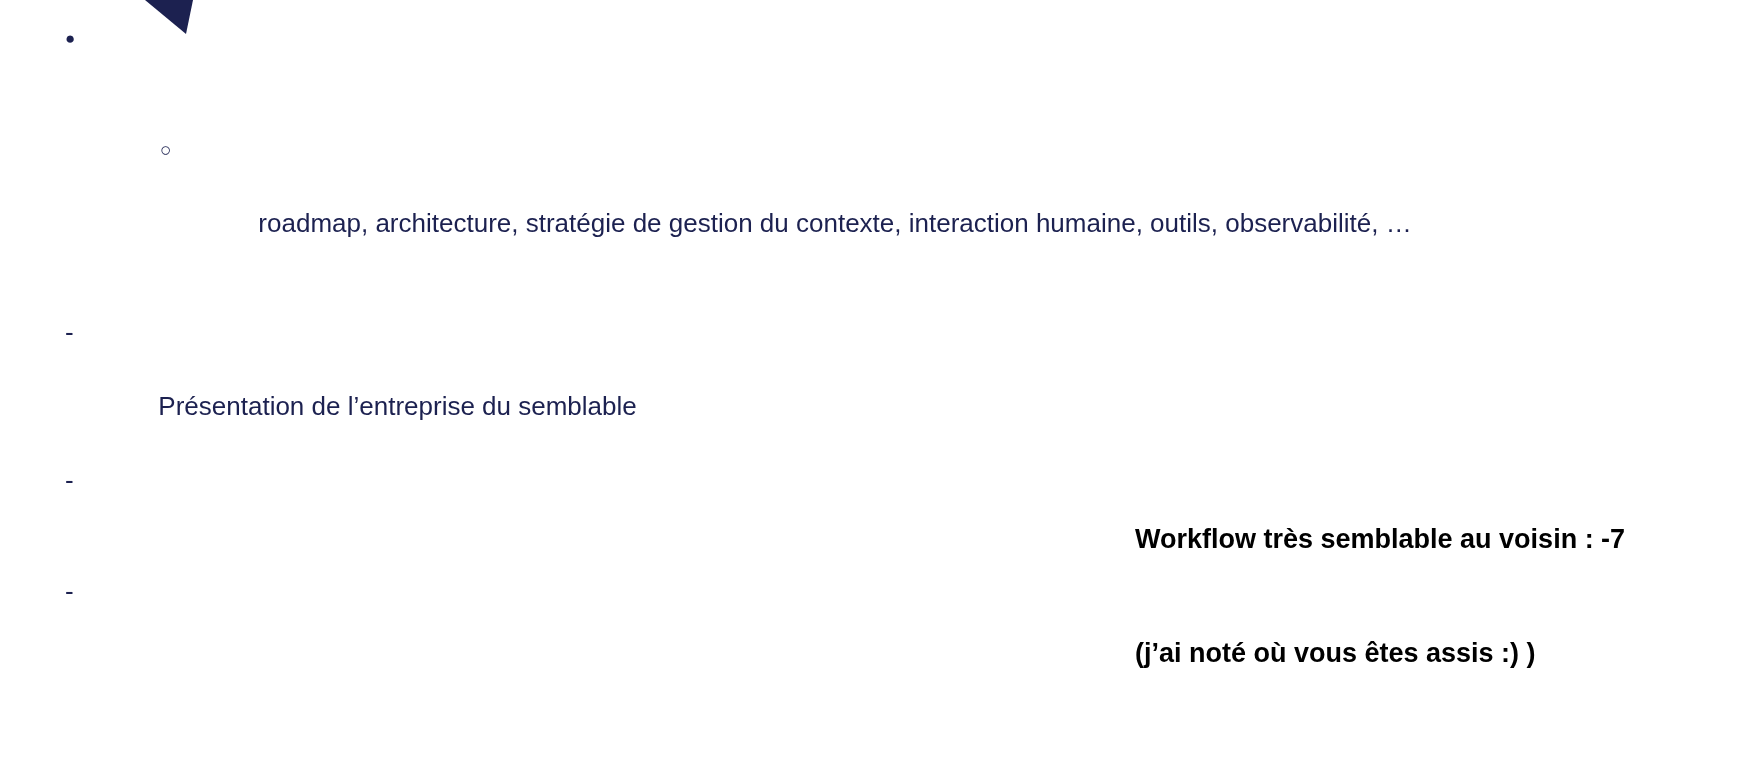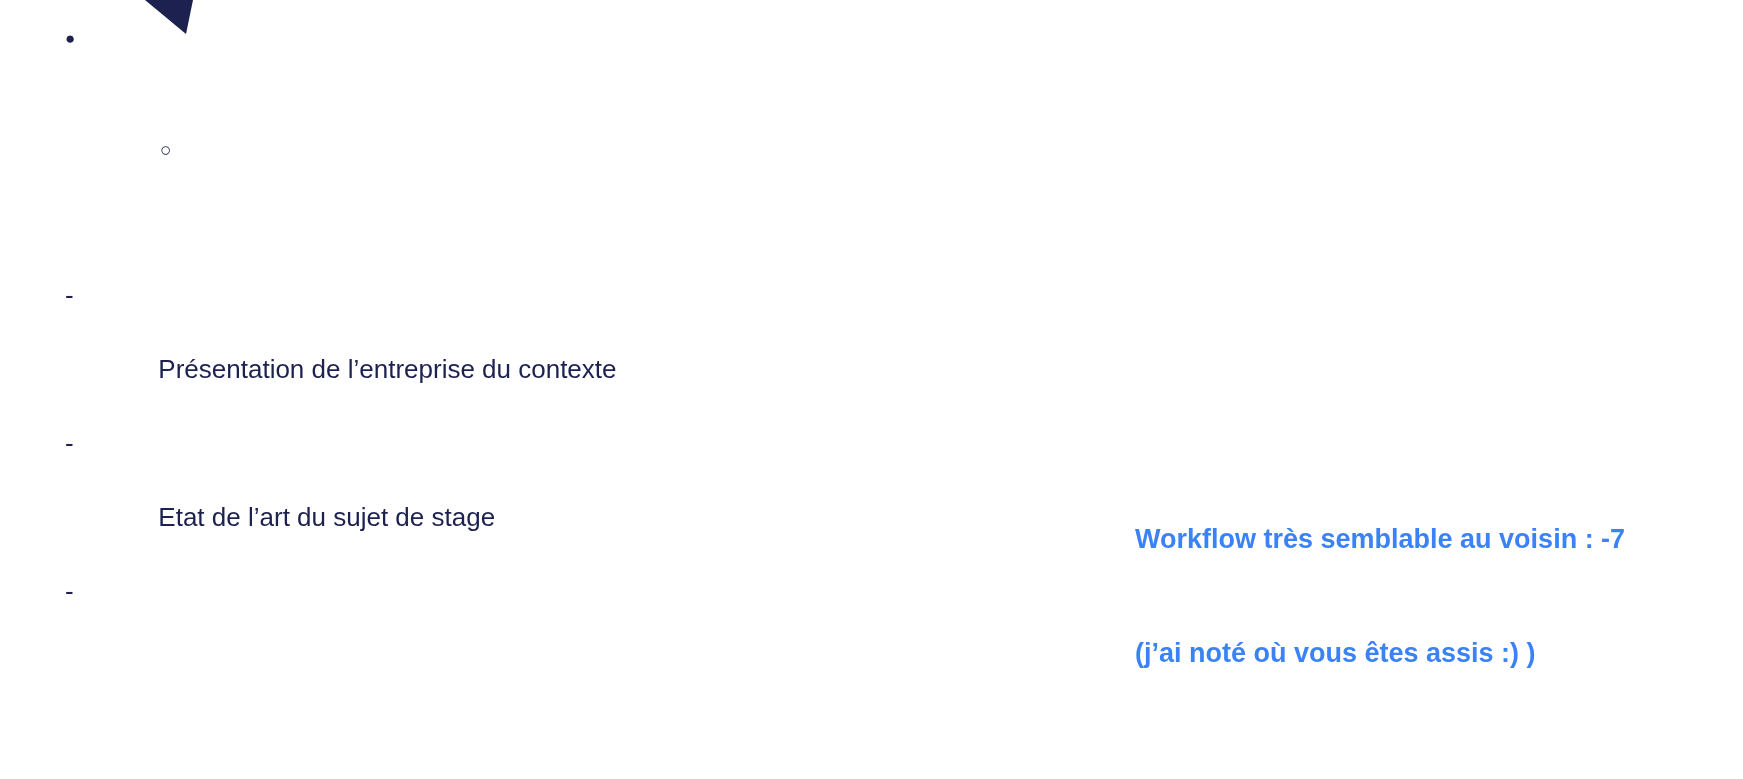--- a/index.html
+++ b/index.html
@@ -53,37 +53,37 @@
 </svg>
 
 <div class="content">
 
   <div class="section">
     <div class="line item">
       <span class="marker m-disc">●</span>
     </div>
     <div class="line item sub">
       <span class="marker m-circle">○</span>
+      <span>roadmap, architecture, stratégie de gestion du contexte, interaction humaine, outils, observabilité, …</span>
     </div>
   </div>
 
   <div class="section">
     <div class="line item">
       <span class="marker m-dash">-</span>
-      <span>Présentation de l’entreprise du contexte</span>
+      <span>Présentation de l’entreprise du semblable</span>
     </div>
     <div class="line item">
       <span class="marker m-dash">-</span>
-      <span>Etat de l’art du sujet de stage</span>
     </div>
     <div class="line item">
       <span class="marker m-dash">-</span>
       
     </div>
 
   </div>
 
 </div>
 
-<div class="annotation" style="color:#3b82f6;">
+<div class="annotation" style="color:#000000;">
   <div>Workflow très semblable au voisin : -7</div>
   <div>(j’ai noté où vous êtes assis :) )</div>
 </div>
 
 </body></html>

